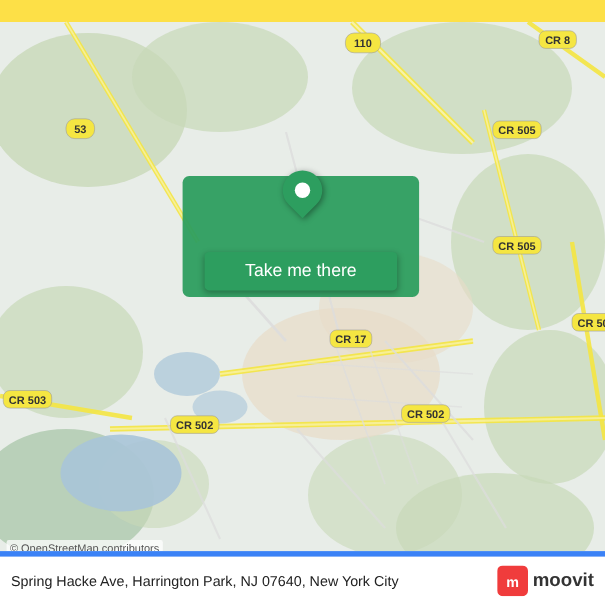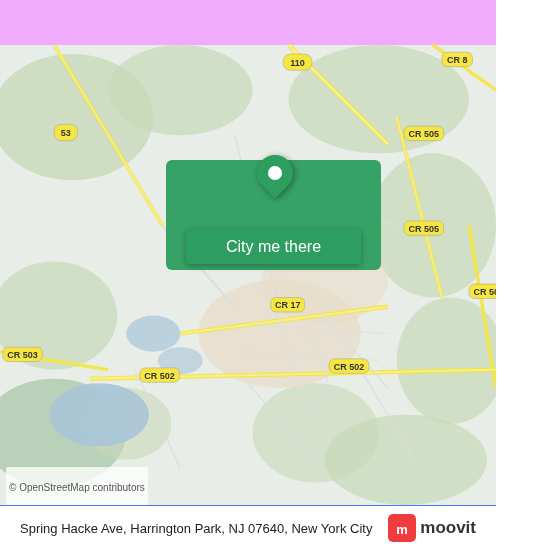--- a/index.html
+++ b/index.html
@@ -6,24 +6,24 @@
 
     body {
       width: 550px;
       height: 550px;
       overflow: hidden;
       font-family: Arial, sans-serif;
       position: relative;
     }
 
     #map-container {
-      width: 496px;
+      width: 550px;
       height: 550px;
       position: relative;
-      background-color: #f0abfc;
+      background-color: #fde047;
       overflow: hidden;
     }
 
     
     #map-bg {
       position: absolute;
       top: 0; left: 0;
       width: 100%; height: 100%;
     }
 
@@ -79,25 +79,25 @@
       transform: rotate(45deg);
     }
 
     
     #bottom-bar {
       position: absolute;
       bottom: 0;
       left: 0;
       width: 100%;
       background: white;
-      padding: 8px 20px;
+      padding: 8px 10px;
       display: flex;
       align-items: center;
       justify-content: space-between;
-      border-top: 1px solid #3b82f6;
+      border-top: 5px solid #3b82f6;
       z-index: 10;
     }
 
     #address-text {
       font-size: 13px;
       color: #222;
       flex: 1;
     }
 
     #moovit-logo {
@@ -119,21 +119,21 @@
     }
 
     
     #osm-attr {
       position: absolute;
       bottom: 42px;
       left: 6px;
       font-size: 10px;
       color: #555;
       background: rgba(255,255,255,0.75);
-      padding: 15px 3px;
+      padding: 3px 3px;
       border-radius: 2px;
       z-index: 5;
     }
 
     
     #green-overlay {
       position: absolute;
       top: 160px;
       left: 166px;
       width: 215px;
@@ -246,21 +246,21 @@
   </svg>
 
   <div id="green-overlay"></div>
 
   <div id="map-pin">
     <div class="pin-head">
       <div class="pin-inner"></div>
     </div>
   </div>
 
-  <button id="take-me-there-btn">City me there</button>
+  <button id="take-me-there-btn">Take me there</button>
 
   <div id="osm-attr">
     <span>© OpenStreetMap contributors</span>
   </div>
 
   <div id="bottom-bar">
     <span id="address-text">Spring Hacke Ave, Harrington Park, NJ 07640, New York City</span>
     <div id="moovit-logo">
 
       <svg class="moovit-icon" viewBox="0 0 28 28" xmlns="http://www.w3.org/2000/svg">

